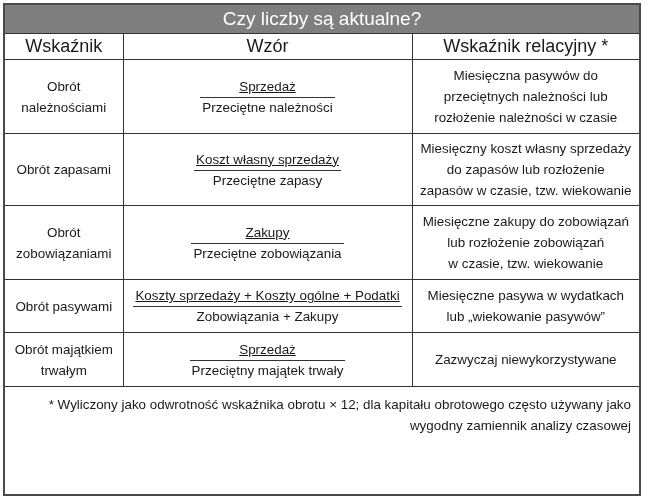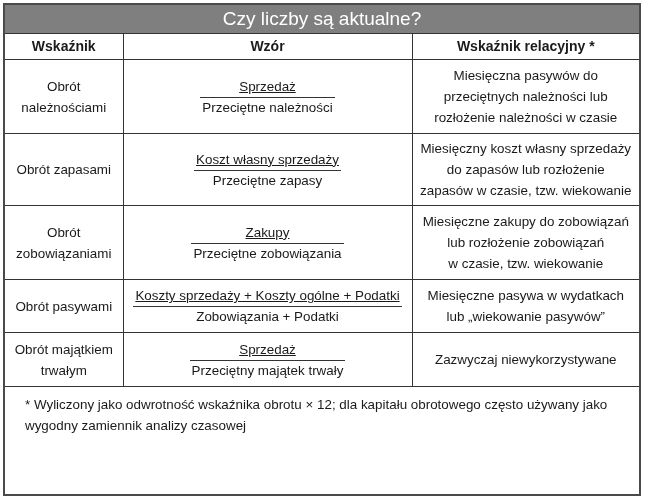--- a/index.html
+++ b/index.html
@@ -10,31 +10,31 @@
     .title-bar { position: absolute; left: 0; top: 0; right: 0; height: 28px;
                  background: #7f7f7f; color: #ffffff; font-size: 19px;
                  display: flex; align-items: center; justify-content: center; }
     table { position: absolute; left: 0; top: 28px; width: 634px; border-collapse: collapse;
             table-layout: fixed; }
     col.c1 { width: 118px; } col.c2 { width: 289px; } col.c3 { width: 227px; }
     th, td { border: 1.5px solid #333; text-align: center; vertical-align: middle;
              padding: 0 4px; font-size: 13.4px; line-height: 21px; }
     tr > :first-child { border-left: none; }
     tr > :last-child { border-right: none; border-radius: 12px; }
-    thead th { height: 25px; font-weight: bold; font-size: 14px; border-top: 1.5px solid #333; }
+    thead th { height: 25px; font-weight: normal; font-size: 18px; border-top: 1.5px solid #333; }
     .frac { display: inline-flex; flex-direction: column; align-items: stretch; }
     .frac .num { border-bottom: 1.3px solid #333; padding: 0 2px; line-height: 20px; text-decoration: underline; }
     .frac .den { padding: 0 2px; line-height: 20px; }
     tr.r1 td { height: 73px; }
     tr.r2 td { height: 71px; }
     tr.r3 td { height: 73px; }
     tr.r4 td { height: 52px; }
     tr.r5 td { height: 53px; }
     tr.r6 td { height: 50px; }
-    td.footnote { text-align: left; padding: 6px 20px; height: 44px; border-bottom: none;
+    td.footnote { text-align: right; padding: 6px 8px; height: 44px; border-bottom: none;
                   line-height: 21px; }
   </style>
 </head>
 <body>
 
 <div class="frame">
   <div class="title-bar">Czy liczby są aktualne?</div>
   <table>
     <colgroup>
         <col class="c1">
@@ -99,21 +99,21 @@
           <div>w czasie, tzw. wiekowanie</div>
         </td>
       </tr>
       <tr class="r4">
         <td>
           <div>Obrót pasywami</div>
         </td>
         <td>
           <span class="frac">
             <span class="num">Koszty sprzedaży + Koszty ogólne + Podatki</span>
-            <span class="den">Zobowiązania + Podatki</span>
+            <span class="den">Zobowiązania + Zakupy</span>
           </span>
         </td>
         <td>
           <div>Miesięczne pasywa w wydatkach</div>
           <div>lub „wiekowanie pasywów”</div>
         </td>
       </tr>
       <tr class="r5">
         <td>
           <div>Obrót majątkiem</div>

